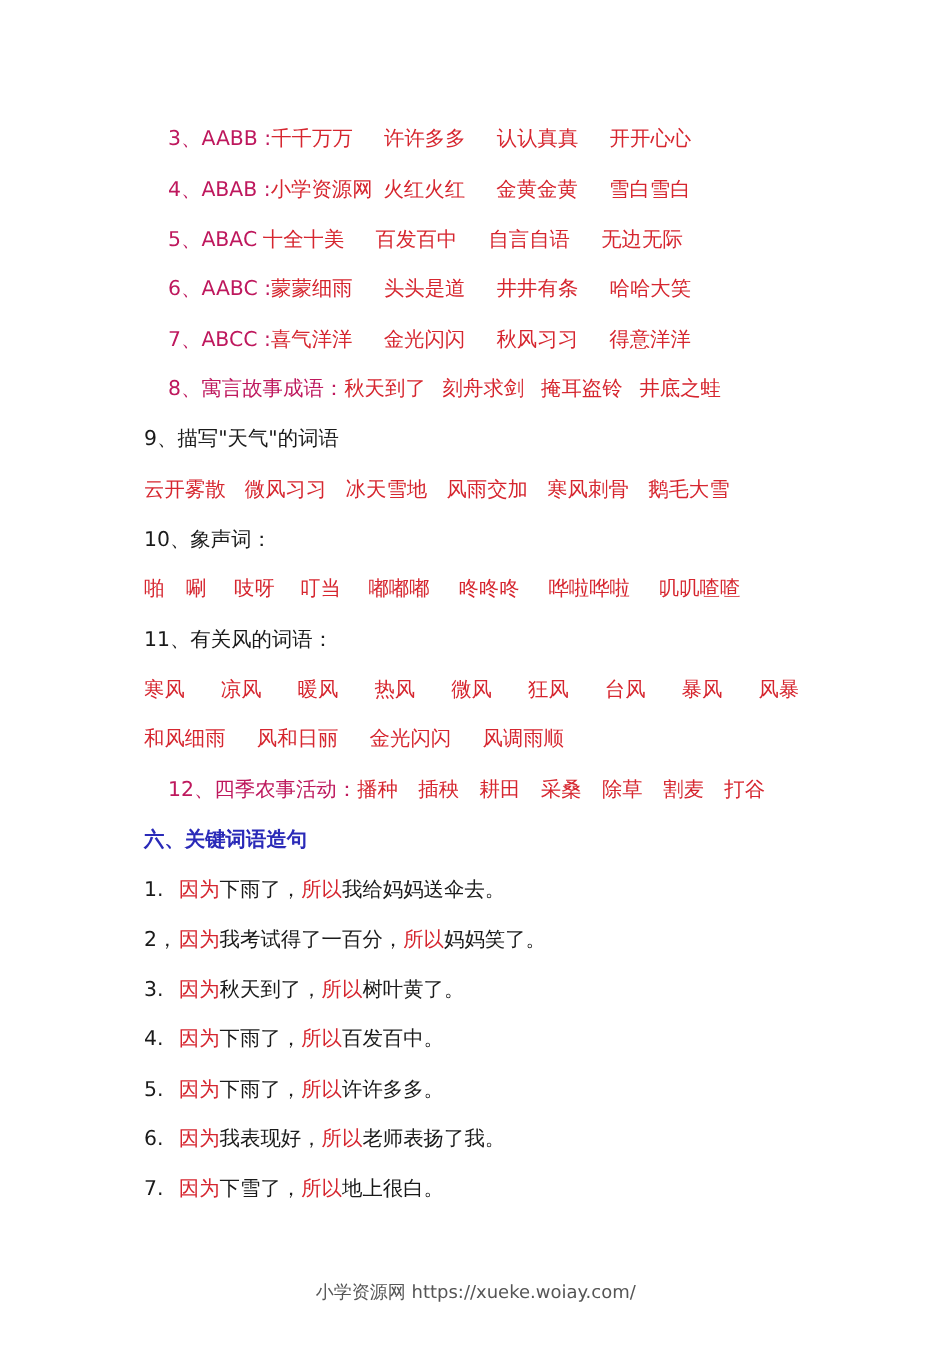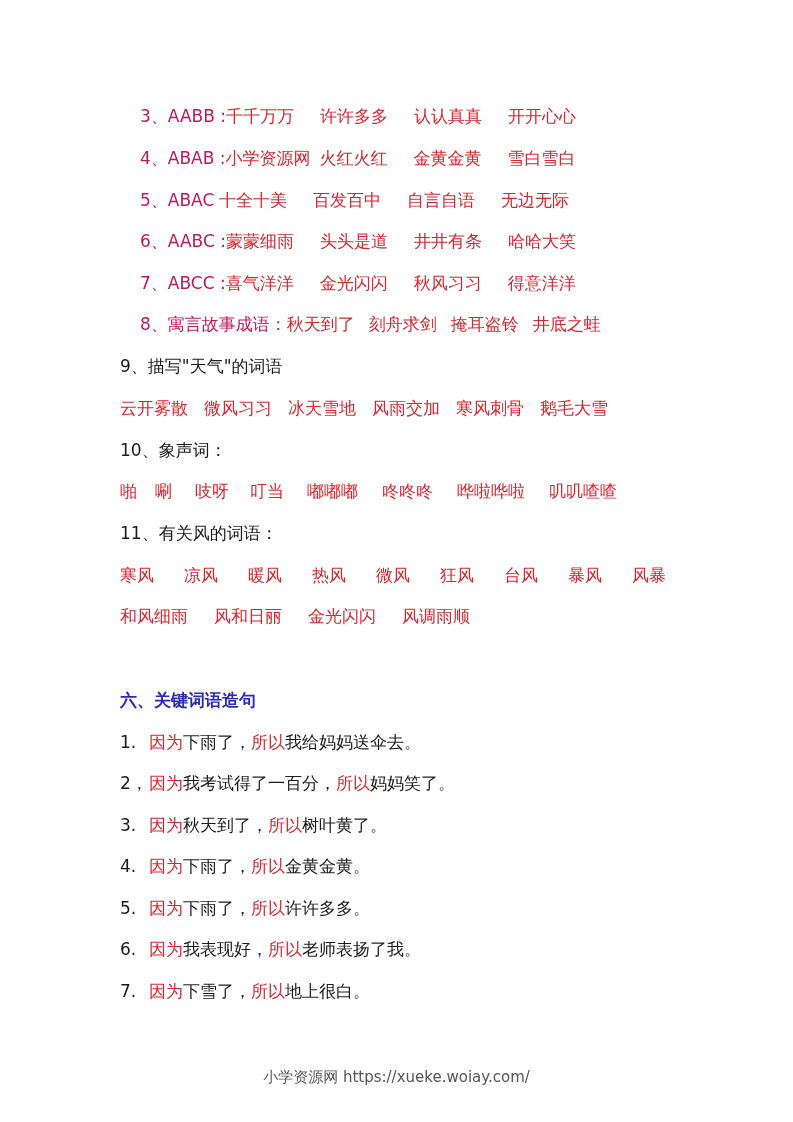--- a/index.html
+++ b/index.html
@@ -50,34 +50,37 @@
   </div>
 
   <div class="line" style="top:521px">11、有关风的词语：</div>
   <div class="line" style="top:563px">
     <span class="red w" style="width:64px">寒风</span><span class="red w" style="width:64px">凉风</span><span class="red w" style="width:64px">暖风</span><span class="red w" style="width:64px">热风</span><span class="red w" style="width:64px">微风</span><span class="red w" style="width:64px">狂风</span><span class="red w" style="width:64px">台风</span><span class="red w" style="width:64px">暴风</span><span class="red w">风暴</span>
   </div>
   <div class="line" style="top:604px">
     <span class="red w" style="width:94px">和风细雨</span><span class="red w" style="width:94px">风和日丽</span><span class="red w" style="width:94px">金光闪闪</span><span class="red w">风调雨顺</span>
   </div>
 
+  <div class="line" style="top:646px">
+    <span class="lbl">12、四季农事活动：</span><span class="red w" style="width:51px">播种</span><span class="red w" style="width:51px">插秧</span><span class="red w" style="width:51px">耕田</span><span class="red w" style="width:51px">采桑</span><span class="red w" style="width:51px">除草</span><span class="red w" style="width:51px">割麦</span><span class="red w">打谷</span>
+  </div>
 
   <div class="line blue" style="top:688px">六、关键词语造句</div>
 
   <div class="line" style="top:730px">
     <span class="w" style="width:29px">1.</span><span class="red">因为</span><span>下雨了，</span><span class="red">所以</span><span>我给妈妈送伞去。</span>
   </div>
   <div class="line" style="top:771px">
     <span class="w" style="width:29px">2，</span><span class="red">因为</span><span>我考试得了一百分，</span><span class="red">所以</span><span>妈妈笑了。</span>
   </div>
   <div class="line" style="top:813px">
     <span class="w" style="width:29px">3.</span><span class="red">因为</span><span>秋天到了，</span><span class="red">所以</span><span>树叶黄了。</span>
   </div>
   <div class="line" style="top:854px">
-    <span class="w" style="width:29px">4.</span><span class="red">因为</span><span>下雨了，</span><span class="red">所以</span><span>金黄金黄。</span>
+    <span class="w" style="width:29px">4.</span><span class="red">因为</span><span>下雨了，</span><span class="red">所以</span><span>百发百中。</span>
   </div>
   <div class="line" style="top:896px">
     <span class="w" style="width:29px">5.</span><span class="red">因为</span><span>下雨了，</span><span class="red">所以</span><span>许许多多。</span>
   </div>
   <div class="line" style="top:937px">
     <span class="w" style="width:29px">6.</span><span class="red">因为</span><span>我表现好，</span><span class="red">所以</span><span>老师表扬了我。</span>
   </div>
   <div class="line" style="top:979px">
     <span class="w" style="width:29px">7.</span><span class="red">因为</span><span>下雪了，</span><span class="red">所以</span><span>地上很白。</span>
   </div>

